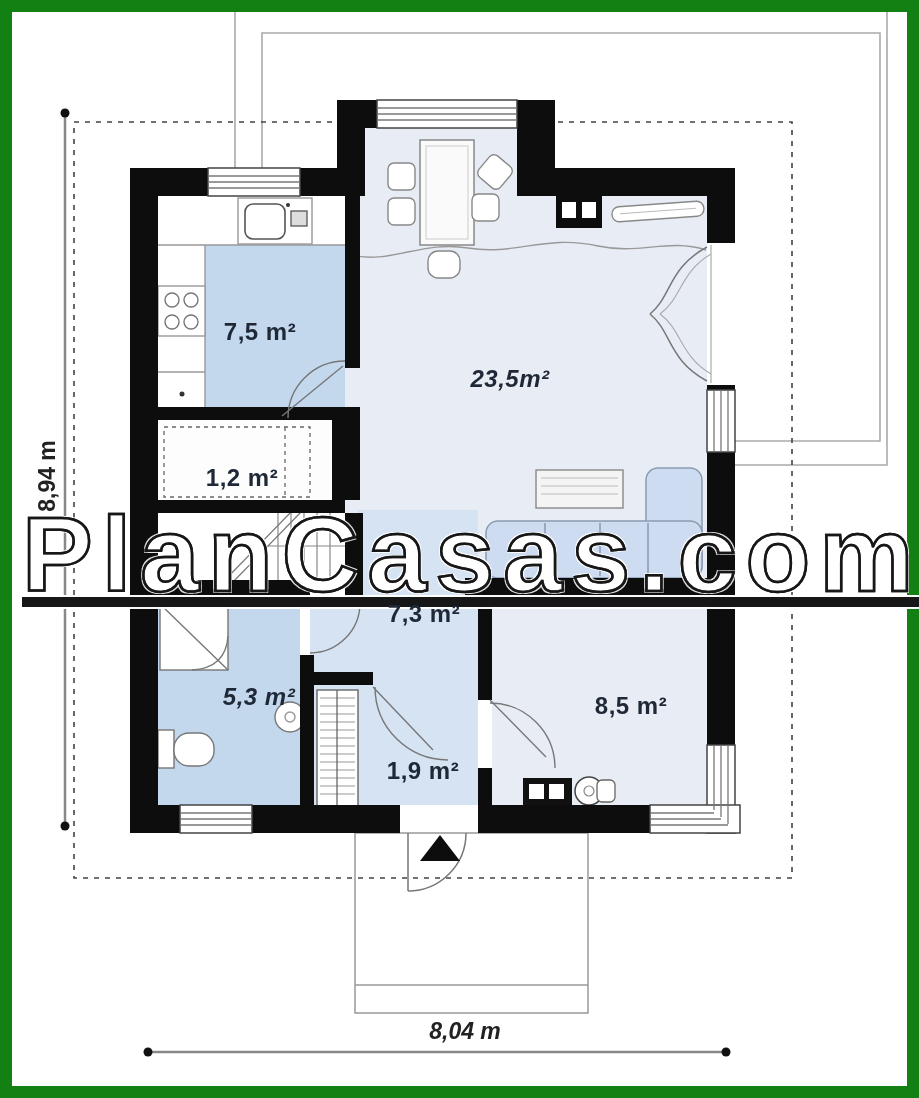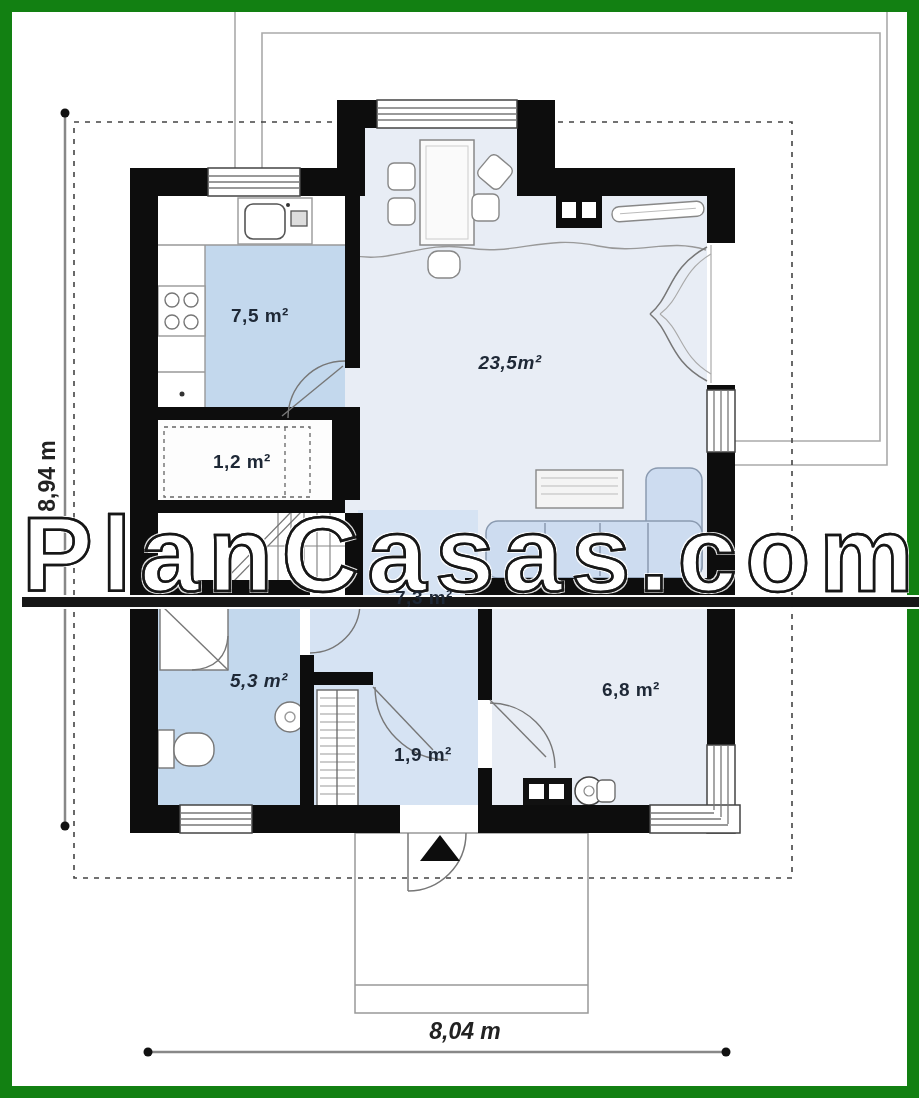--- a/index.html
+++ b/index.html
@@ -8,25 +8,26 @@
     width:919px;height:1098px;
     background:#ffffff;
     overflow:hidden;
     font-family:"Liberation Sans", sans-serif;
   }
   .frame svg{position:absolute;left:0;top:0;}
   .room-label{
     position:absolute;
     transform:translate(-50%,-50%);
     font-weight:bold;
-    font-size:19px;
+    font-size:24px;
     color:#1e2836;
     white-space:nowrap;
     letter-spacing:0.5px;
     z-index:6;
+    margin-top:16px;
   }
   .dim-label{
     position:absolute;
     transform:translate(-50%,-50%);
     font-weight:bold;
     font-size:23px;
     color:#222222;
     white-space:nowrap;
     z-index:6;
   }
@@ -317,18 +318,18 @@
 </svg>
 
   <div class="watermark">PlanCasas.com</div>
 
   <div class="room-label" style="left:260px; top:316px;">7,5 m²</div>
   <div class="room-label" style="left:510px; top:363px;font-style:italic;">23,5m²</div>
   <div class="room-label" style="left:242px; top:462px;">1,2 m²</div>
   <div class="room-label" style="left:424px; top:598px;">7,3 m²</div>
   <div class="room-label" style="left:259px; top:681px;font-style:italic;">5,3 m²</div>
   <div class="room-label" style="left:423px; top:755px;">1,9 m²</div>
-  <div class="room-label" style="left:631px; top:690px;">6,8 m²</div>
+  <div class="room-label" style="left:631px; top:690px;">8,5 m²</div>
 
   <div class="dim-label vertical" style="left:47px; top:476px;">8,94 m</div>
   <div class="dim-label" style="left:465px; top:1031px;font-style:italic;">8,04 m</div>
 
 </div>
 
 </body></html>

